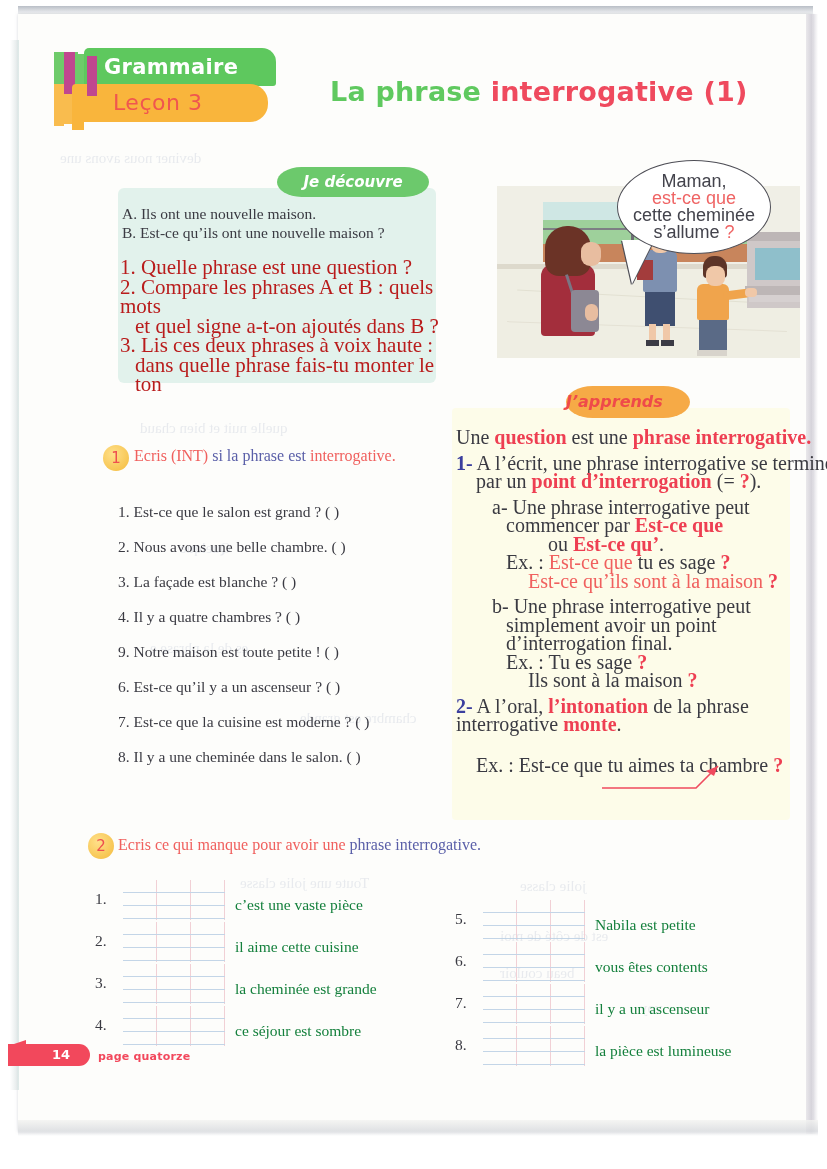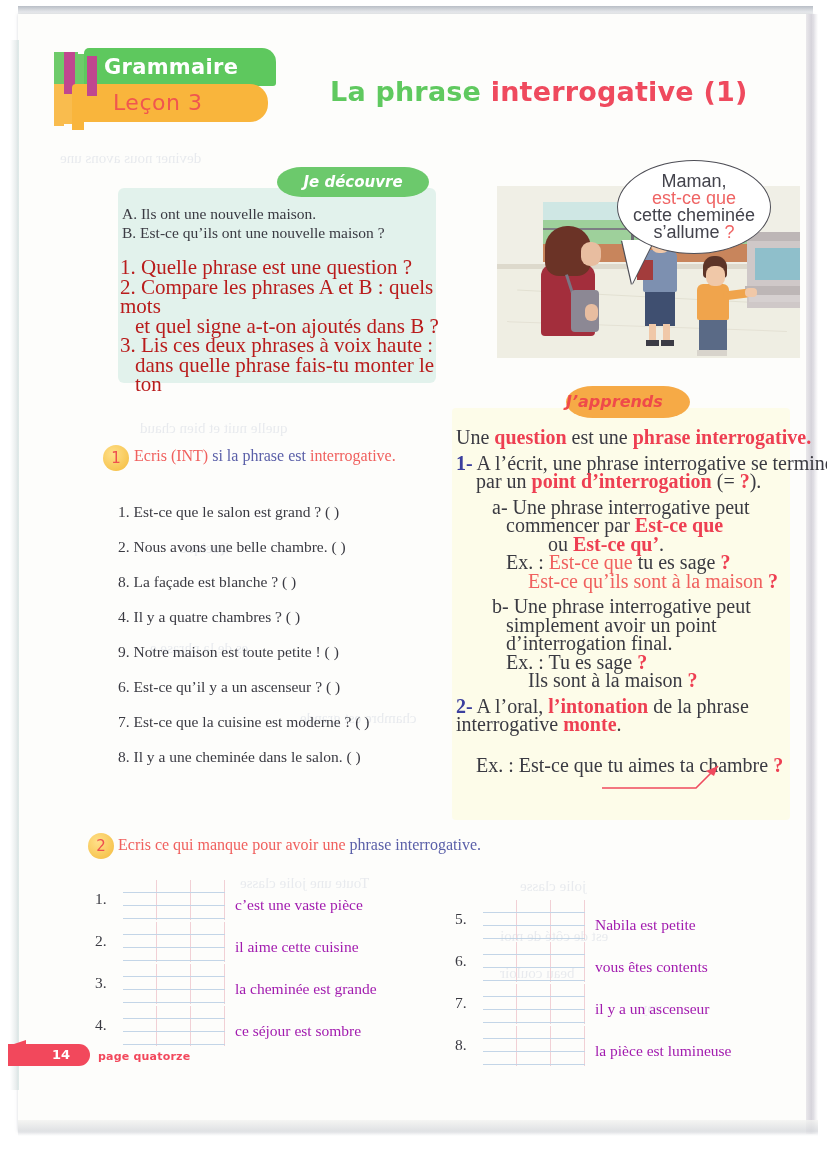--- a/index.html
+++ b/index.html
@@ -374,21 +374,21 @@
     position: absolute; left: 28px; top: 0px;
     width: 102px; height: 40px;
     background:
       repeating-linear-gradient(180deg, transparent 0 12px, #b9cfe4 12px 13px),
       repeating-linear-gradient(90deg, transparent 0 33px, #f0c9cf 33px 34px);
     opacity: .85;
   }
   .ex2-text {
     position: absolute; left: 140px; top: 16px;
     font-size: 15.5px;
-    color: #a21caf;
+    color: #15803d;
   }
 
   
   .footer-banner {
     position: absolute; left: 8px; top: 1044px;
     width: 82px; height: 22px;
     background: #f2485c;
     border-radius: 0 12px 12px 0;
   }
   .footer-tail {
@@ -563,21 +563,21 @@
 
   <div class="ex1-num">
     <span>1</span>
   </div>
   <div class="ex1-inst">
     <span class="p1">Ecris (INT) </span><span class="p2">si la phrase est </span><span class="p1">interrogative.</span>
   </div>
   <div class="ex1-list">
     <div>1. Est-ce que le salon est grand ? (     )</div>
     <div>2. Nous avons une belle chambre. (     )</div>
-    <div>8. La façade est blanche ? (     )</div>
+    <div>3. La façade est blanche ? (     )</div>
     <div>4. Il y a quatre chambres ? (     )</div>
     <div>9. Notre maison est toute petite ! (     )</div>
     <div>6. Est-ce qu’il y a un ascenseur ? (     )</div>
     <div>7. Est-ce que la cuisine est moderne ? (     )</div>
     <div>8. Il y a une cheminée dans le salon. (     )</div>
   </div>
 
   <div class="ex2-num">
     <span>2</span>
   </div>

